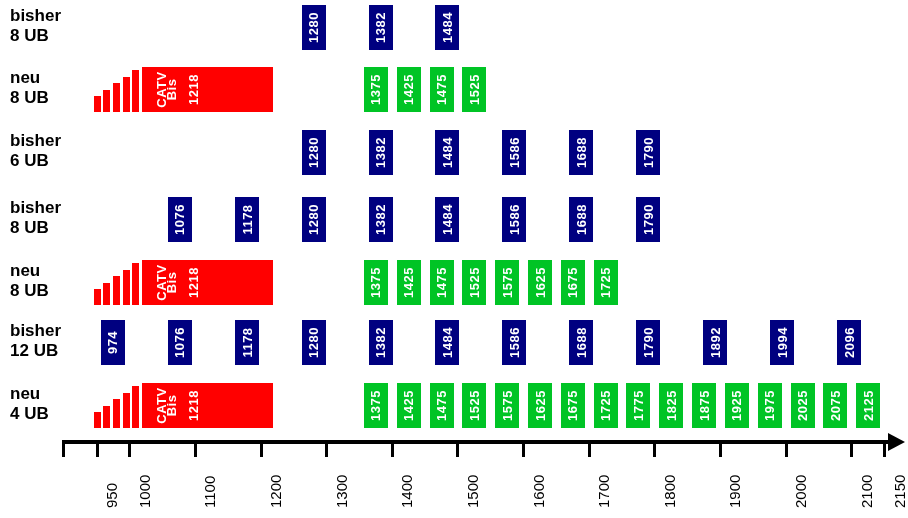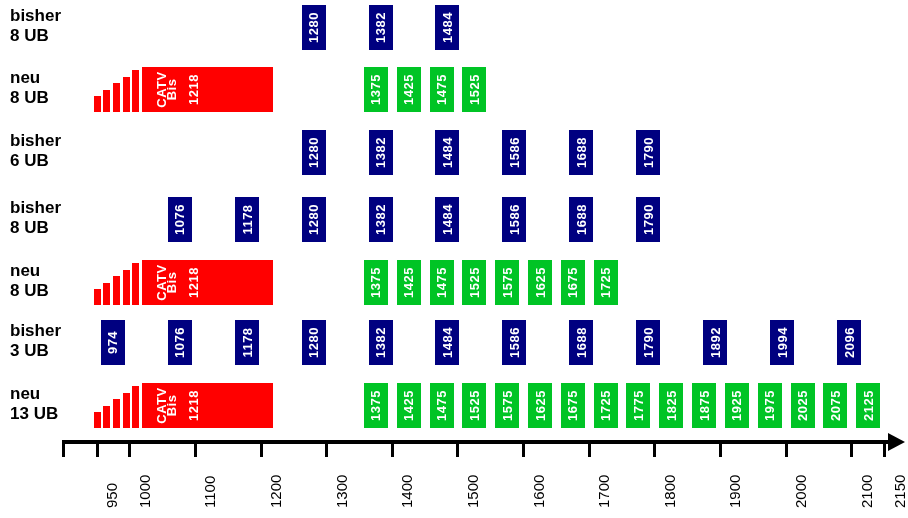--- a/index.html
+++ b/index.html
@@ -179,21 +179,21 @@
       <span>1625</span>
     </div>
     <div class="bar green" style="left: 560.807px; top: 260px; width: 24px;">
       <span>1675</span>
     </div>
     <div class="bar green" style="left: 593.621px; top: 260px; width: 24px;">
       <span>1725</span>
     </div>
     <div class="row-label" style="top: 321px;">
       <span class="l1">bisher</span>
-      <span class="l2">3 UB</span>
+      <span class="l2">12 UB</span>
     </div>
     <div class="bar blue" style="left: 100.751px; top: 320px; width: 24px;">
       <span>974</span>
     </div>
     <div class="bar blue" style="left: 167.692px; top: 320px; width: 24px;">
       <span>1076</span>
     </div>
     <div class="bar blue" style="left: 234.633px; top: 320px; width: 24px;">
       <span>1178</span>
     </div>
@@ -219,21 +219,21 @@
       <span>1892</span>
     </div>
     <div class="bar blue" style="left: 770.162px; top: 320px; width: 24px;">
       <span>1994</span>
     </div>
     <div class="bar blue" style="left: 837.103px; top: 320px; width: 24px;">
       <span>2096</span>
     </div>
     <div class="row-label" style="top: 384px;">
       <span class="l1">neu</span>
-      <span class="l2">13 UB</span>
+      <span class="l2">4 UB</span>
     </div>
     <div class="crow" style="left: 93.7186px; top: 383px; width: 179.166px; height: 45px;">
       <div class="stair" style="left: 0px; width: 7px; height: 16px;"></div>
       <div class="stair" style="left: 9.6px; width: 7px; height: 22px;"></div>
       <div class="stair" style="left: 19.2px; width: 7px; height: 29px;"></div>
       <div class="stair" style="left: 28.8px; width: 7px; height: 35px;"></div>
       <div class="stair" style="left: 38.4px; width: 7px; height: 42px;"></div>
       <div class="catv" style="left: 48px; top: 0px; width: 131.166px;">
         <div class="ctext" style="left: 1px; width: 18px;">
           <i>CATV</i>

